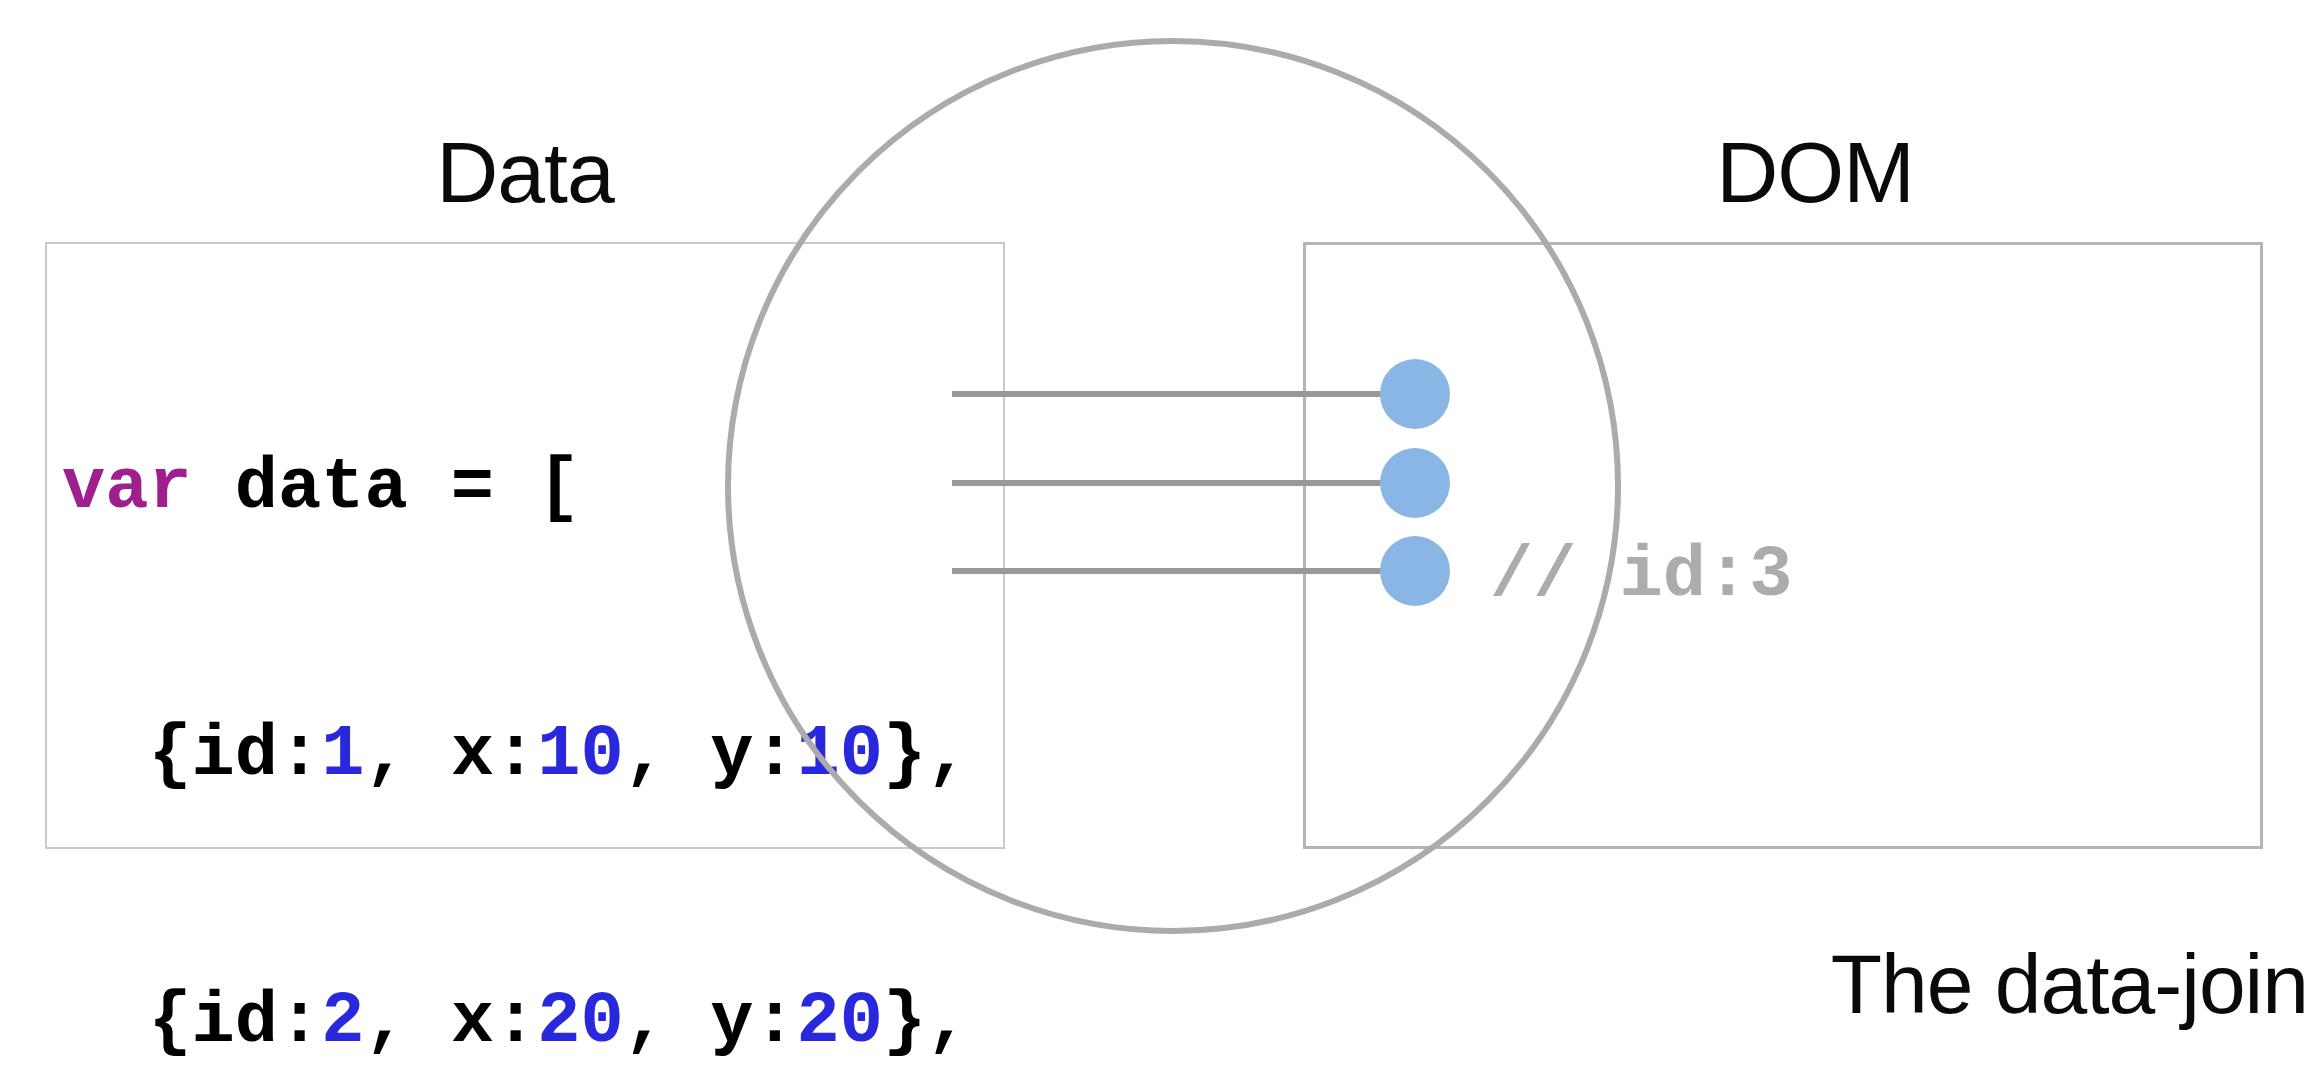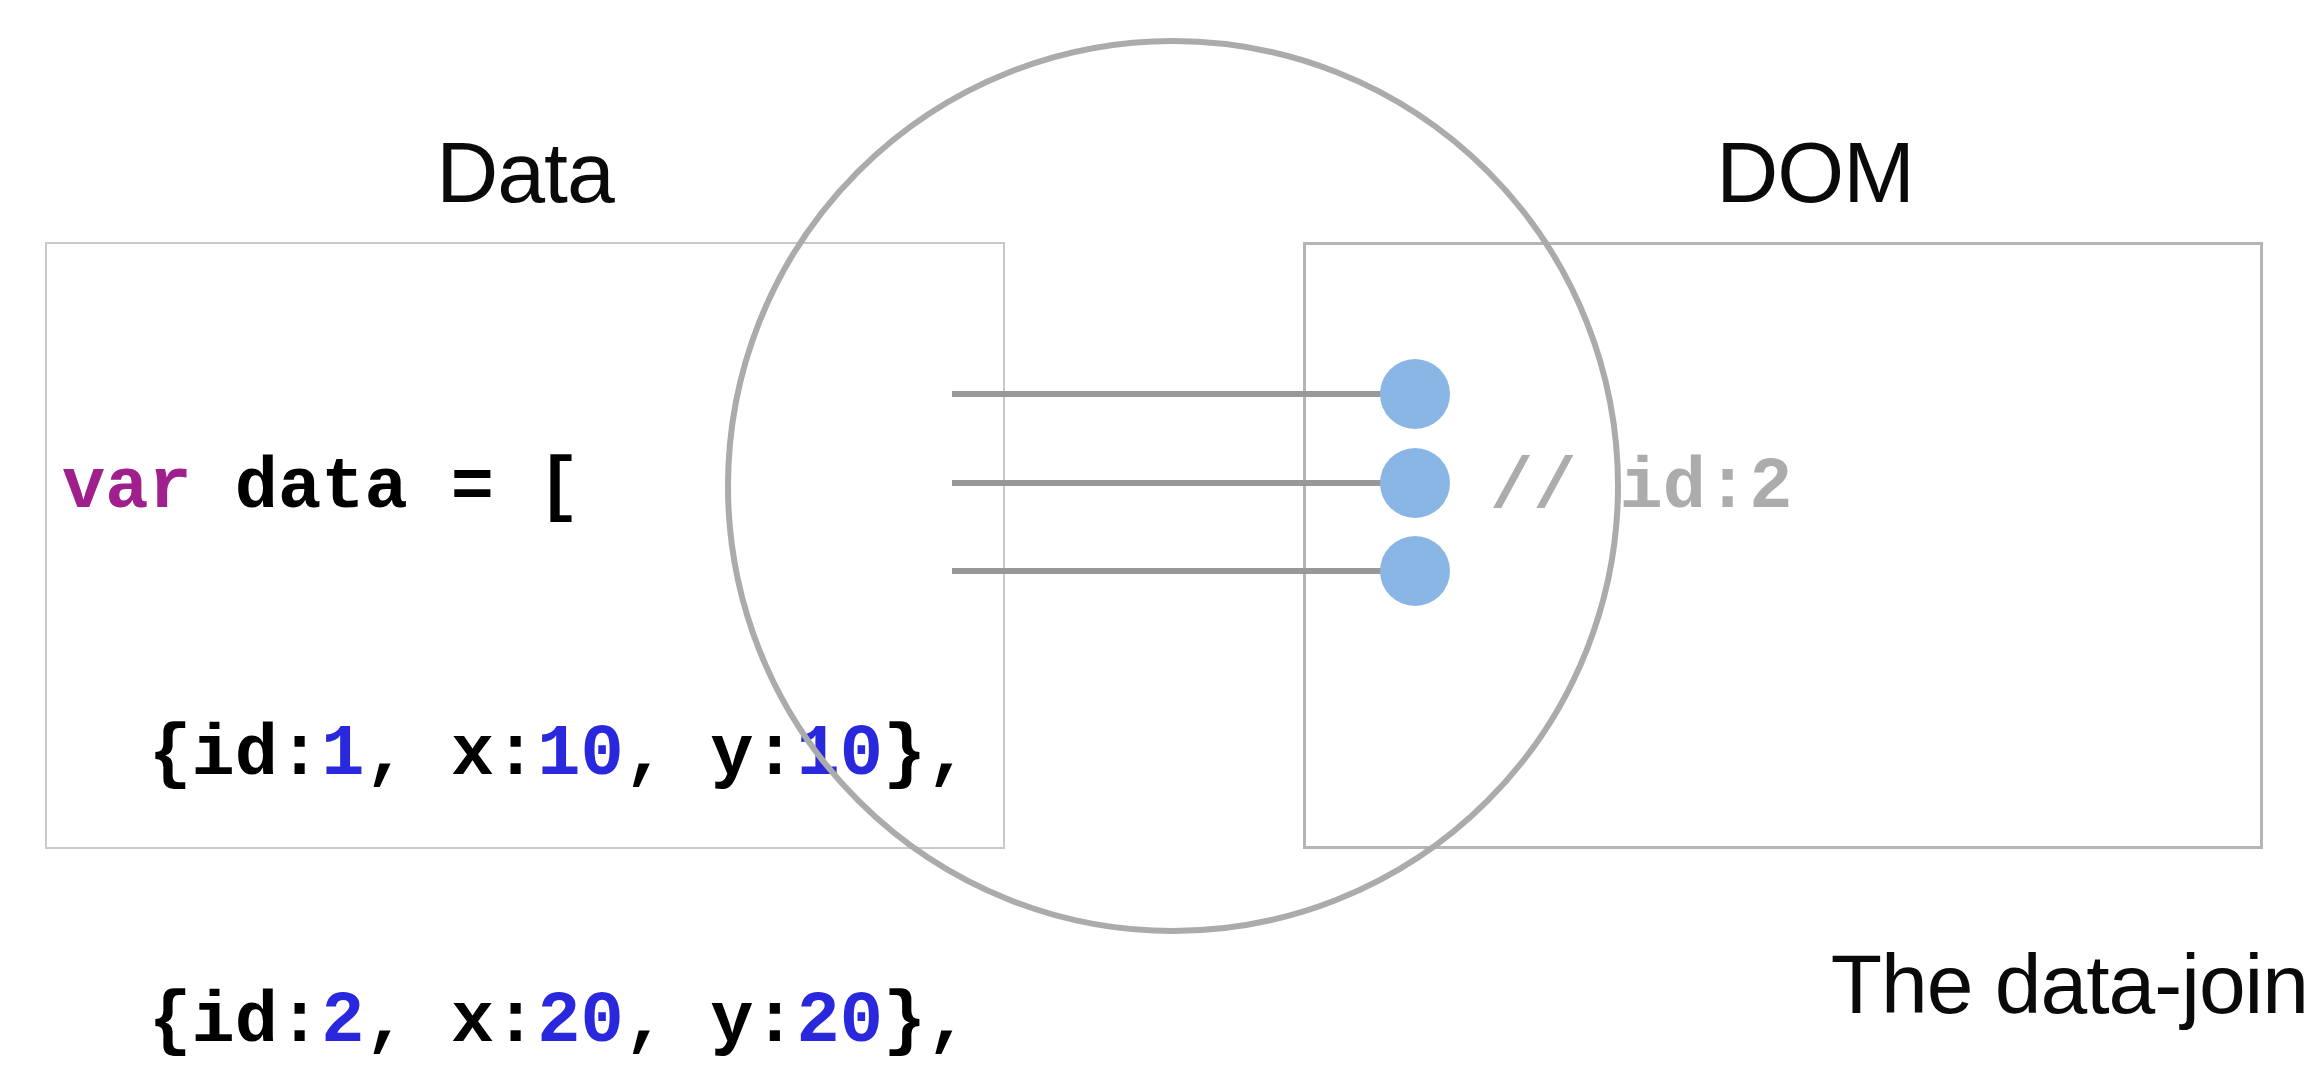--- a/index.html
+++ b/index.html
@@ -74,21 +74,21 @@
   </div>
 
   <div class="connector" id="conn-0"></div>
   <div class="connector" id="conn-1"></div>
   <div class="connector" id="conn-2"></div>
 
   <div class="node-circle" id="node-0"></div>
   <div class="node-circle" id="node-1"></div>
   <div class="node-circle" id="node-2"></div>
 
-  <div class="node-comment" id="comment-1">// id:2</div>
+  <div class="node-comment" id="comment-2">// id:3</div>
 
   <svg class="join-svg" width="2308" height="1076" viewBox="0 0 2308 1076" aria-hidden="true">
     <circle class="join-circle" cx="1173" cy="486" r="445"></circle>
   </svg>
 
   <div class="caption">The data-join</div>
 
 </div>
 
 </body></html>

